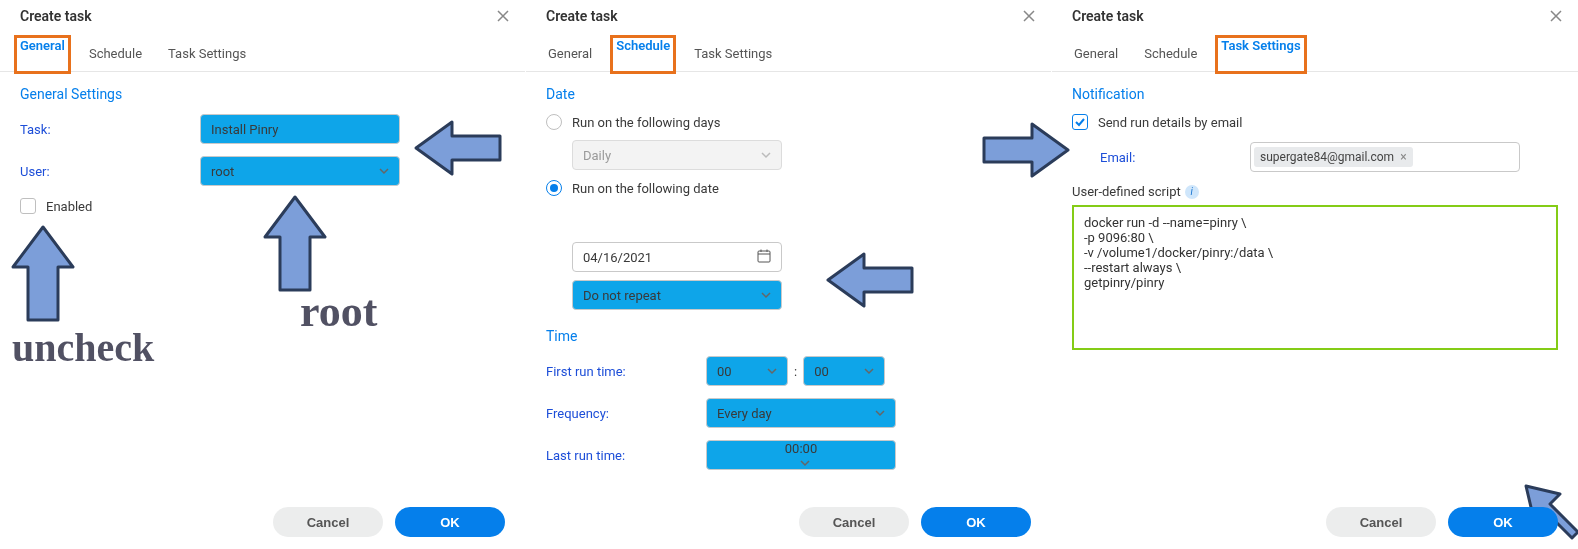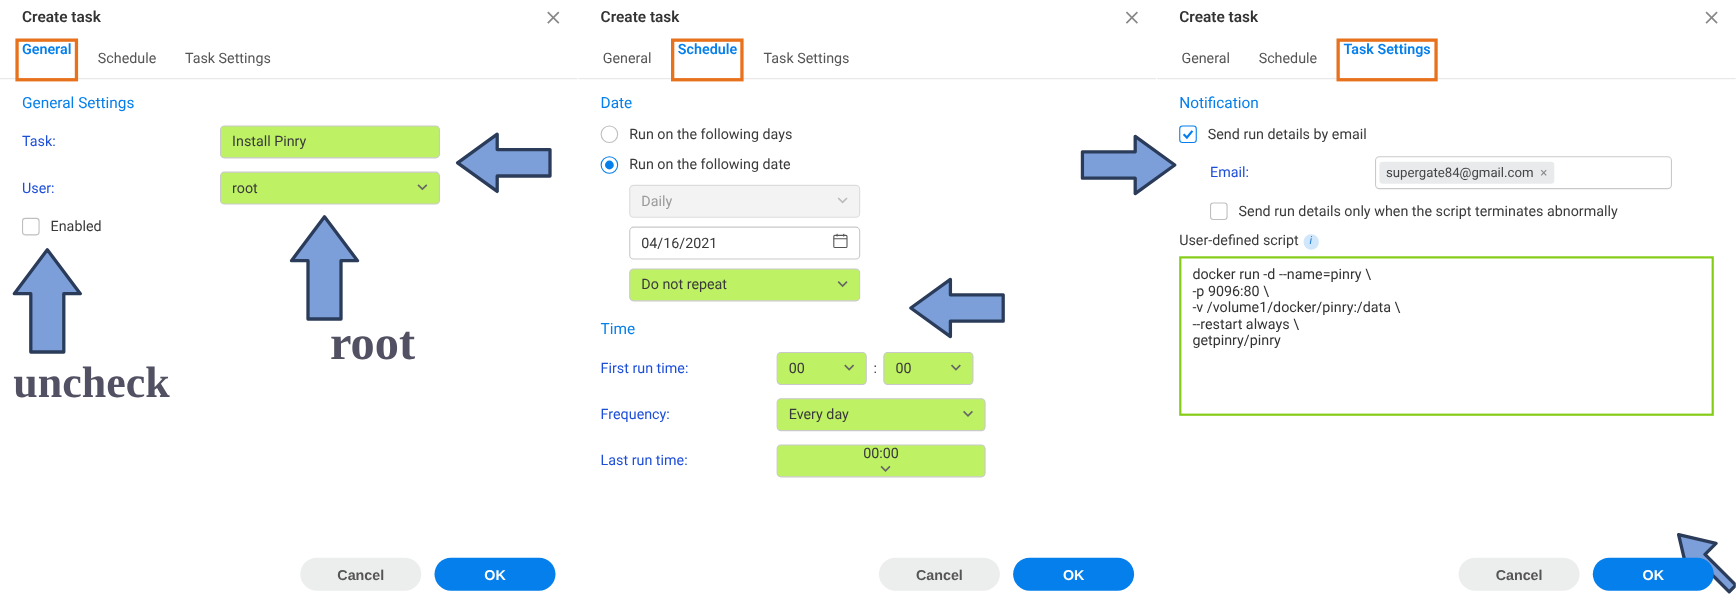--- a/index.html
+++ b/index.html
@@ -12,37 +12,37 @@
   .close { width:16px; height:16px; color:#888; cursor:pointer; }
   .close svg { width:16px; height:16px; }
   .tabs { display:flex; gap:22px; padding:0 20px; margin-top:6px; border-bottom:1px solid #e6e6e6; }
   .tab { padding:8px 2px 10px; color:#555; font-size:13px; cursor:pointer; }
   .tab.active { color:#057feb; font-weight:600; }
   .hl { border:3px solid #e8711c; margin:-3px -6px; padding:0 3px 7px; }
   .section-title { color:#057feb; font-size:14px; padding:14px 20px 6px; }
   .row { display:flex; align-items:center; padding:6px 20px; }
   .label { width:180px; color:#1d4ed8; }
   .input, .select, .dropdown {
-    height:30px; border:1px solid #c9c9c9; border-radius:4px; background:#bef264;
+    height:30px; border:1px solid #c9c9c9; border-radius:4px; background:#0ea5e9;
     padding:0 10px; font-size:13px; display:flex; align-items:center; justify-content:space-between;
   }
   .input { width:200px; }
   .select { width:200px; cursor:pointer; }
   .caret { margin-left:8px; }
   .caret svg { width:10px; height:10px; }
   .checkbox { width:16px; height:16px; border:1px solid #bfbfbf; border-radius:3px; margin-right:10px; display:flex; align-items:center; justify-content:center; }
   .checkbox.checked { border-color:#057feb; }
   .checkbox.checked svg { width:12px; height:12px; color:#057feb; }
   .radio { width:16px; height:16px; border:1px solid #bfbfbf; border-radius:50%; margin-right:10px; display:flex; align-items:center; justify-content:center; }
   .radio.selected { border-color:#057feb; }
   .radio.selected::after { content:""; width:8px; height:8px; background:#057feb; border-radius:50%; }
   .disabled { background:#f3f3f3; color:#9a9a9a; border-color:#dcdcdc; }
   .indent { margin-left:26px; }
   .subrow { padding:4px 20px; }
-  .date-input { width:210px; height:30px; display:flex; align-items:center; justify-content:space-between; border:1px solid #c9c9c9; border-radius:4px; padding:0 10px; }
+  .date-input { width:210px; height:30px; display:flex; align-items:center; justify-content:space-between; border:1px solid #c9c9c9; border-radius:4px; padding:0 10px;margin-top:36px; }
   .footer { position:absolute; bottom:0; left:0; right:0; display:flex; justify-content:flex-end; gap:12px; padding:12px 20px; }
   .btn { height:30px; min-width:110px; border-radius:15px; border:none; font-size:13px; cursor:pointer;font-weight:bold; }
   .btn-cancel { background:#eceded; color:#555; }
   .btn-ok { background:#057feb; color:#fff; font-weight:600; }
   .email-chip { display:flex; align-items:center; background:#e8eaec; border-radius:3px; padding:3px 6px; font-size:12px; color:#444; }
   .email-chip .x { margin-left:6px; color:#888; cursor:pointer; }
   .chip-field { width:270px; min-height:30px; border:1px solid #c9c9c9; border-radius:4px; padding:3px; display:flex; align-items:center; }
   .script-box { margin:6px 20px 0; border:2px solid #84cc16; height:145px; padding:8px 10px; font-family:inherit; font-size:13px; white-space:pre; overflow:auto; color:#333; }
   .info-badge { display:inline-flex; width:14px; height:14px; border-radius:50%; background:#cfe6fb; color:#1976d2; align-items:center; justify-content:center; font-size:10px; font-style:italic; margin-left:4px; }
   .arrow { position:absolute; pointer-events:none; }
@@ -127,33 +127,33 @@
       <div class="tab">General</div>
       <div class="tab active hl">Schedule</div>
       <div class="tab">Task Settings</div>
     </div>
     <div class="section-title">Date</div>
 
     <div class="row">
       <div class="radio"></div>
       <div>Run on the following days</div>
     </div>
-    <div class="row">
-      <div class="radio selected"></div>
-      <div>Run on the following date</div>
-    </div>
-
     <div class="row subrow">
         <div class="select disabled indent" style="width:210px;">
       <span>Daily</span>
       <span class="caret"><svg viewBox="0 0 10 10">
               <path d="M1 3 L5 7 L9 3" stroke="#bbb" stroke-width="1.5" fill="none"></path>
             </svg></span>
     </div>
       </div>
+
+    <div class="row">
+      <div class="radio selected"></div>
+      <div>Run on the following date</div>
+    </div>
     <div class="row subrow">
         <div class="date-input indent">
       <span>04/16/2021</span>
       <span><svg width="14" height="14" viewBox="0 0 14 14">
               <rect x="1" y="2" width="12" height="11" rx="1" fill="none" stroke="#555"></rect>
               <line x1="1" y1="5" x2="13" y2="5" stroke="#555"></line>
               <line x1="4" y1="0.5" x2="4" y2="3" stroke="#555"></line>
               <line x1="10" y1="0.5" x2="10" y2="3" stroke="#555"></line>
             </svg></span>
     </div>
@@ -241,24 +241,20 @@
     </div>
     <div class="row" style="padding-left:48px;">
       <div class="label" style="width:150px;">Email:</div>
       <div class="chip-field">
         <span class="email-chip">
           <span>supergate84@gmail.com</span>
           <span class="x">×</span>
         </span>
       </div>
     </div>
-    <div class="row" style="padding-left:48px;">
-      <div class="checkbox"></div>
-      <div>Send run details only when the script terminates abnormally</div>
-    </div>
 
     <div class="row" style="padding-bottom:0;">
       <span>User-defined script</span>
       <span class="info-badge">i</span>
     </div>
     <div class="script-box">docker run -d --name=pinry \
 -p 9096:80 \
 -v /volume1/docker/pinry:/data \
 --restart always \
 getpinry/pinry</div>

